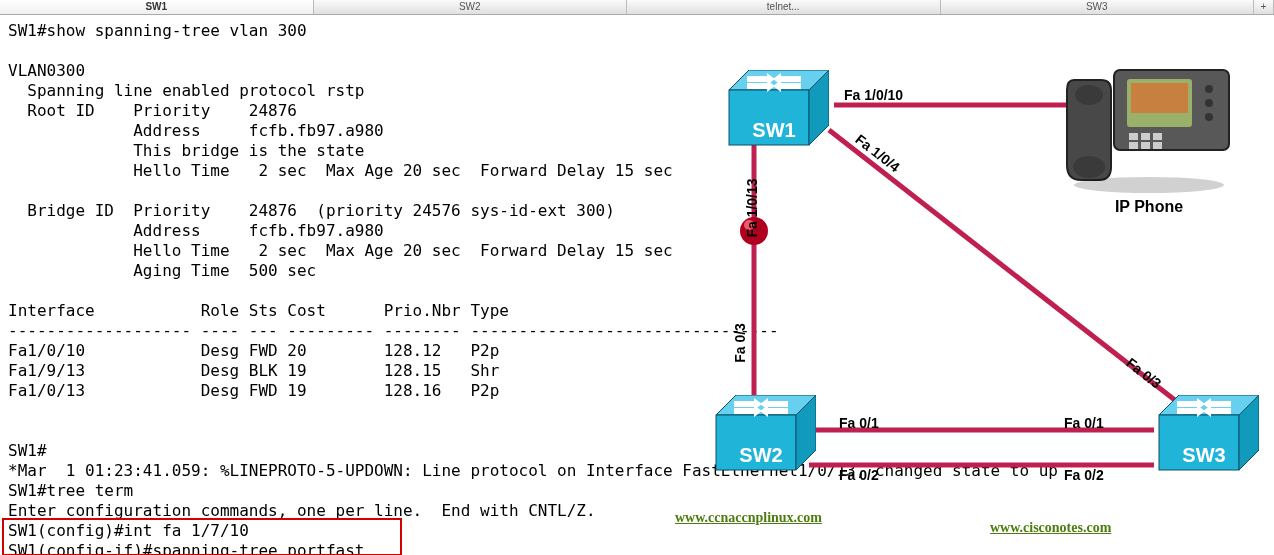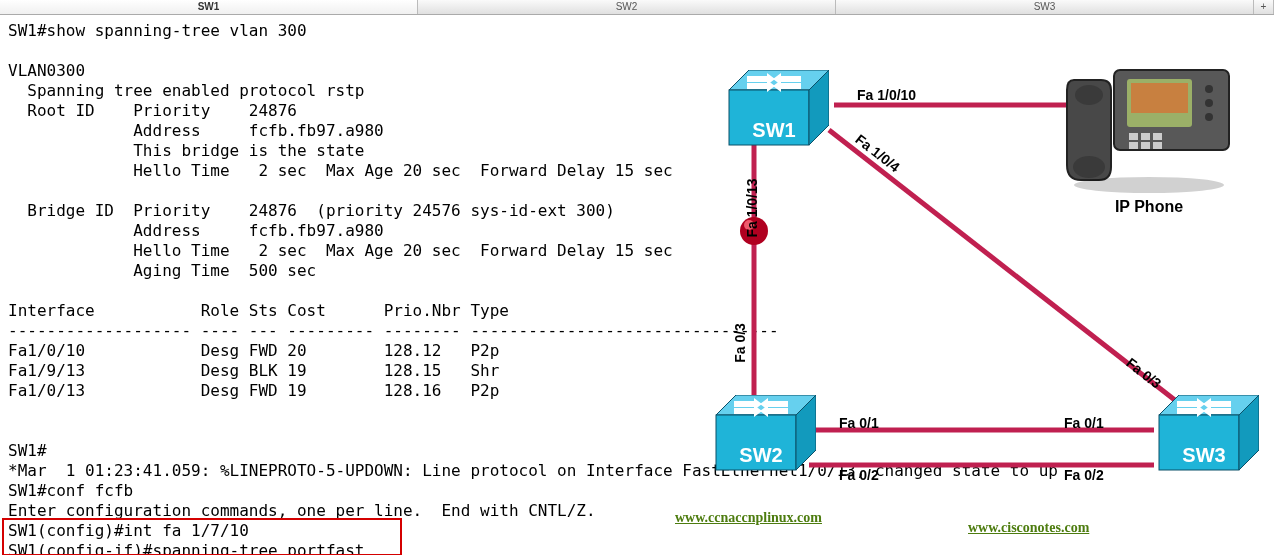--- a/index.html
+++ b/index.html
@@ -19,50 +19,51 @@
   .linklabel { position:absolute; font-family: Arial; font-weight:bold; font-size:14px;}
   .url { position:absolute; font-family: "Times New Roman", serif; font-size: 14px; font-weight:bold; color:#4d7c0f; text-decoration: underline; }
   svg.net { position:absolute; left:0; top:0; width:640px; height:500px; pointer-events:none;}
 </style>
 </head>
 <body>
 
 <div class="tab-bar">
   <div class="tab active">SW1</div>
   <div class="tab">SW2</div>
+  <div class="tab">telnet...</div>
   <div class="tab">SW3</div>
   <div class="tab add">+</div>
 </div>
 
 <div class="main">
 
   <div class="terminal"><span>SW1#show spanning-tree vlan 300</span>
 <span></span>
 <span>VLAN0300</span>
-<span>  Spanning tree enabled protocol rstp</span>
+<span>  Spanning line enabled protocol rstp</span>
 <span>  Root ID    Priority    24876</span>
 <span>             Address     fcfb.fb97.a980</span>
 <span>             This bridge is the state</span>
 <span>             Hello Time   2 sec  Max Age 20 sec  Forward Delay 15 sec</span>
 <span></span>
 <span>  Bridge ID  Priority    24876  (priority 24576 sys-id-ext 300)</span>
 <span>             Address     fcfb.fb97.a980</span>
 <span>             Hello Time   2 sec  Max Age 20 sec  Forward Delay 15 sec</span>
 <span>             Aging Time  500 sec</span>
 <span></span>
 <span>Interface           Role Sts Cost      Prio.Nbr Type</span>
 <span>------------------- ---- --- --------- -------- --------------------------------</span>
 <span>Fa1/0/10            Desg FWD 20        128.12   P2p</span>
 <span>Fa1/9/13            Desg BLK 19        128.15   Shr</span>
 <span>Fa1/0/13            Desg FWD 19        128.16   P2p</span>
 <span></span>
 <span></span>
 <span>SW1#</span>
 <span>*Mar  1 01:23:41.059: %LINEPROTO-5-UPDOWN: Line protocol on Interface FastEthernet1/0/13, changed state to up</span>
-<span>SW1#conf fcfb</span>
+<span>SW1#tree term</span>
 <span>Enter configuration commands, one per line.  End with CNTL/Z.</span>
 <span>SW1(config)#int fa 1/7/10</span>
 <span>SW1(config-if)#spanning-tree portfast</span></div>
 
   <div class="hl-box" style="left:2px; top:503px; width:400px; height:38px;"></div>
 
   <div class="diagram">
     <svg class="net">
 
       <line x1="200" y1="70" x2="450" y2="70" stroke="#c02050" stroke-width="5"></line>
@@ -141,27 +142,27 @@
             <rect x="94" y="87" width="9" height="7"></rect>
         </g>
         <path d="M 15 25 Q 8 25 8 35 L 8 110 Q 8 125 22 125 L 40 125 Q 52 125 52 112 L 52 35 Q 52 25 42 25 Z" fill="#484848" stroke="#222" stroke-width="2"></path>
         <ellipse cx="30" cy="40" rx="14" ry="10" fill="#3a3a3a"></ellipse>
         <ellipse cx="30" cy="112" rx="16" ry="11" fill="#3a3a3a"></ellipse>
         <ellipse cx="90" cy="130" rx="75" ry="8" fill="#000" opacity="0.18"></ellipse>
       </svg>
       <div class="phone-label">IP Phone</div>
     </div>
 
-    <div class="linklabel" style="left:223px; top:52px;">Fa 1/0/10</div>
+    <div class="linklabel" style="left:210px; top:52px;">Fa 1/0/10</div>
     <div class="linklabel" style="left:218px; top:110px; transform:rotate(38deg);">Fa 1/0/4</div>
     <div class="linklabel" style="left:88px; top:165px; transform:rotate(-90deg);">Fa 1/0/13</div>
     <div class="linklabel" style="left:86px; top:300px; transform:rotate(-90deg);">Fa 0/3</div>
     <div class="linklabel" style="left:490px; top:330px; transform:rotate(38deg);">Fa 0/3</div>
     <div class="linklabel" style="left:205px; top:380px;">Fa 0/1</div>
     <div class="linklabel" style="left:430px; top:380px;">Fa 0/1</div>
     <div class="linklabel" style="left:205px; top:432px;">Fa 0/2</div>
     <div class="linklabel" style="left:430px; top:432px;">Fa 0/2</div>
   </div>
 
   <a class="url" style="left:675px; top:495px;">www.ccnaccnplinux.com</a>
-  <a class="url" style="left:968px; top:505px;text-decoration:underline;">www.cisconotes.com</a>
+  <a class="url" style="left:990px; top:505px;text-decoration:underline;">www.cisconotes.com</a>
 
 </div>
 
 </body></html>

